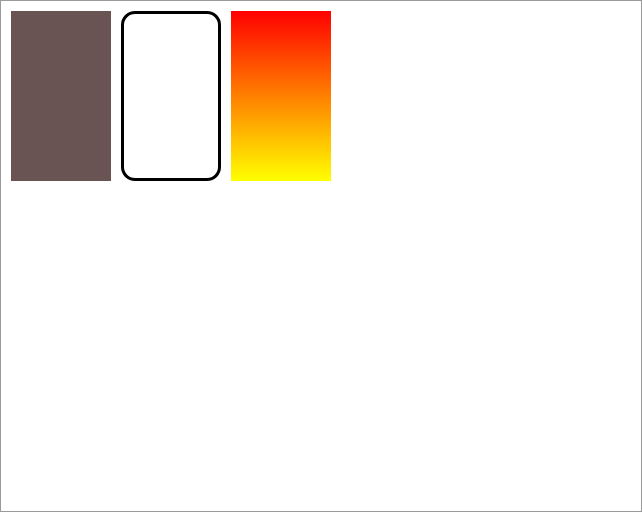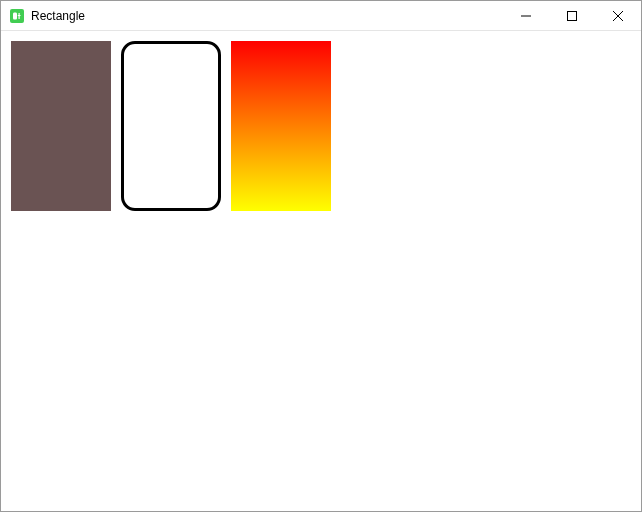--- a/index.html
+++ b/index.html
@@ -75,46 +75,18 @@
       background: #ffffff;
     }
     .rect.gradient {
       
     }
   </style>
 </head>
 <body>
 
 <div class="window">
-  <div class="titlebar">
-    <span class="app-icon">
-      <svg width="16" height="16" viewBox="0 0 16 16">
-        <rect x="1" y="1" width="14" height="14" rx="2" fill="#41cd52"></rect>
-        <path d="M5 4.5 Q4 4.5 4 6 L4 10 Q4 11.5 5 11.5 L7 11.5 Q8 11.5 8 10 L8 6 Q8 4.5 7 4.5 Z M9.5 5 L9.5 7 L8.8 7 L8.8 8 L9.5 8 L9.5 11 L10.7 11 L10.7 8 L11.5 8 L11.5 7 L10.7 7 L10.7 5 Z" fill="#ffffff"></path>
-      </svg>
-    </span>
-    <span class="title">Rectangle</span>
-    <span class="spacer"></span>
-    <div class="win-controls">
-      <div class="win-btn">
-        <svg width="10" height="10" viewBox="0 0 10 10">
-            <line x1="0" y1="5" x2="10" y2="5" stroke="currentColor" stroke-width="1"></line>
-          </svg>
-      </div>
-      <div class="win-btn">
-        <svg width="10" height="10" viewBox="0 0 10 10">
-            <rect x="0.5" y="0.5" width="9" height="9" fill="none" stroke="currentColor" stroke-width="1"></rect>
-          </svg>
-      </div>
-      <div class="win-btn close">
-        <svg width="10" height="10" viewBox="0 0 10 10">
-            <line x1="0" y1="0" x2="10" y2="10" stroke="currentColor" stroke-width="1"></line>
-            <line x1="10" y1="0" x2="0" y2="10" stroke="currentColor" stroke-width="1"></line>
-          </svg>
-      </div>
-    </div>
-  </div>
   <div class="content">
     <div class="rect solid" style="background: rgb(106, 83, 83); width: 100px; height: 170px;"></div>
     <div class="rect outlined" style="border-color: rgb(0, 0, 0); border-width: 3px; border-radius: 14px; width: 100px; height: 170px;"></div>
     <div class="rect gradient" style="background: linear-gradient(rgb(255, 0, 0), rgb(255, 255, 0)); width: 100px; height: 170px;"></div>
   </div>
 </div>
 
 </body></html>

